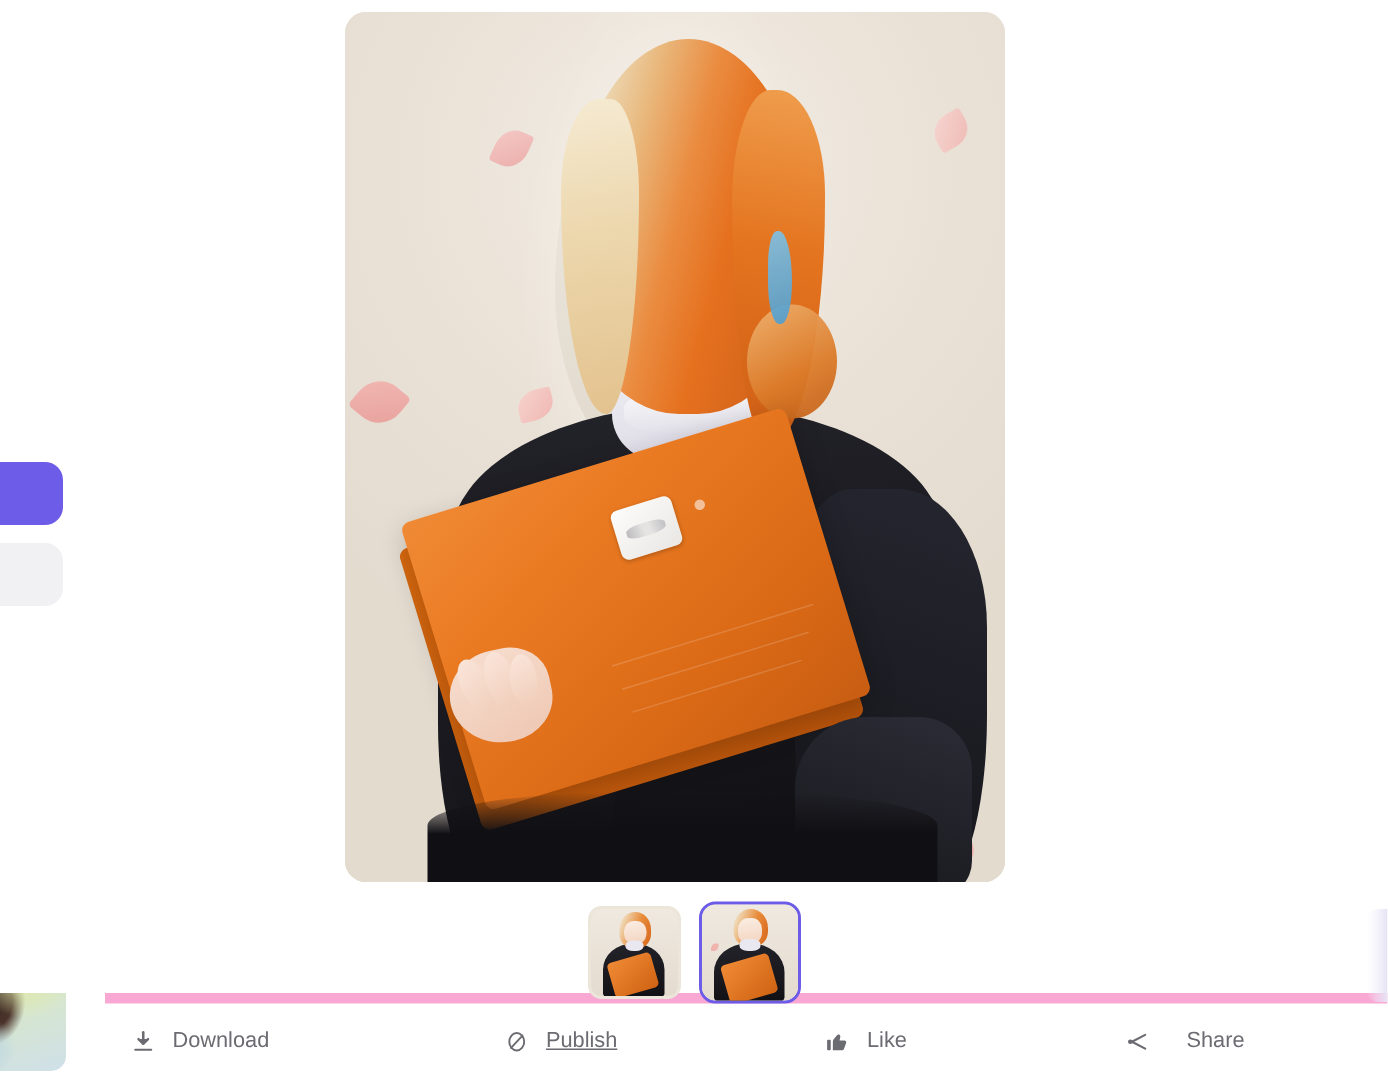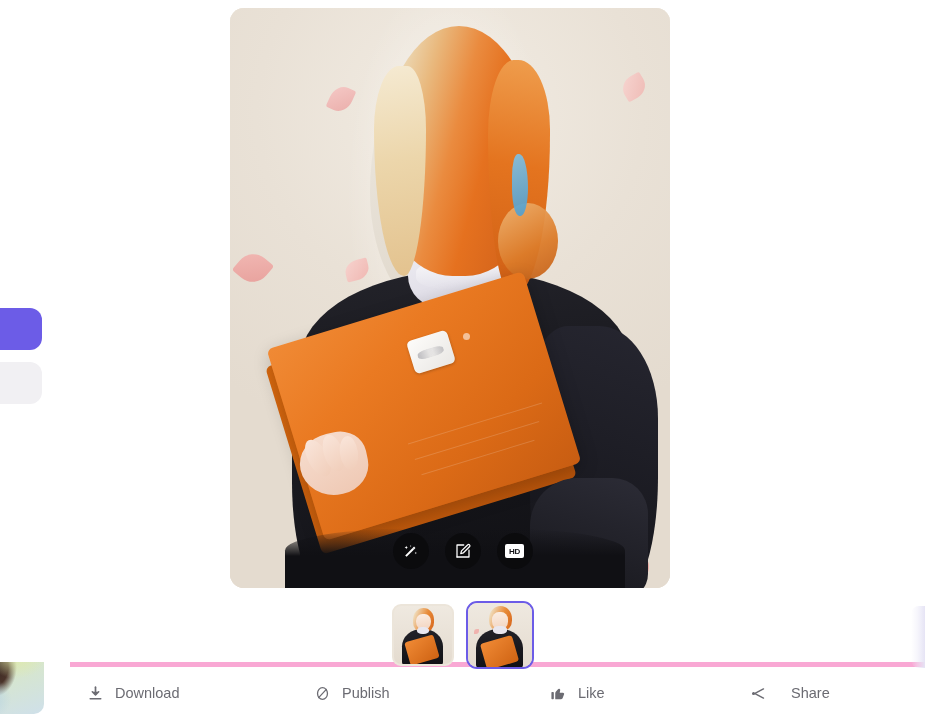--- a/index.html
+++ b/index.html
@@ -455,38 +455,38 @@
   }
 
   
   .bottom-bar {
     position: absolute;
     left: 70px;
     top: 662px;
     width: 855px;
     height: 58px;
     background: #ffffff;
-    border-top: 5px solid #f9a8d4;
+    border-top: 7px solid #f9a8d4;
     display: flex;
     align-items: center;
   }
   .bar-item {
     display: flex;
     align-items: center;
     gap: 11px;
     color: #6b6b72;
     font-size: 14.5px;
     cursor: pointer;
     user-select: none;
   }
   .bar-item .lbl { line-height: 1; }
   .bar-item svg { display: block; flex: 0 0 auto; }
 
   .bar-item.download { position: absolute; left: 17px; }
-  .bar-item.publish  { position: absolute; left: 244px; }
+  .bar-item.publish  { position: absolute; left: 266px; text-decoration: underline; }
   .bar-item.like     { position: absolute; left: 480px; }
   .bar-item.share    { position: absolute; left: 680px; gap: 24px; }
 </style>
 </head>
 <body>
 
 <div class="left-edge">
   <div class="edge-pill primary"></div>
   <div class="edge-pill secondary"></div>
 </div>
@@ -562,49 +562,20 @@
       <div class="hand-l"></div>
       <div class="finger f1"></div>
       <div class="finger f2"></div>
       <div class="finger f3"></div>
 
       <div class="cuff"></div>
       <div class="hem"></div>
     </div>
   </div>
 
-  <div class="img-actions">
-
-    <button class="circle-btn" title="Enhance">
-      <span>
-        <svg width="17" height="17" viewBox="0 0 24 24" fill="none">
-          <path d="M6.5 19.5 17 9l-2-2L4.5 17.5z" fill="#fff"></path>
-          <path d="M17 9l2-2-2-2-2 2z" fill="#fff"></path>
-          <path d="M6 4l.7 1.7L8.4 6.4 6.7 7.1 6 8.8 5.3 7.1 3.6 6.4 5.3 5.7z" fill="#fff"></path>
-          <path d="M19.5 12.4l.5 1.2 1.2.5-1.2.5-.5 1.2-.5-1.2-1.2-.5 1.2-.5z" fill="#fff"></path>
-          <path d="M12.2 3.2l.35.85.85.35-.85.35-.35.85-.35-.85-.85-.35.85-.35z" fill="#fff"></path>
-        </svg>
-      </span>
-    </button>
-
-    <button class="circle-btn" title="Edit">
-      <span>
-        <svg width="18" height="18" viewBox="0 0 24 24" fill="none" stroke="#fff" stroke-width="1.7" stroke-linecap="round" stroke-linejoin="round">
-          <path d="M4 20V4h9"></path>
-          <path d="M4 20h16v-9"></path>
-          <path d="M18.4 3.6a1.8 1.8 0 0 1 2.5 2.5L12.6 14.4 9 15.4l1-3.6z"></path>
-        </svg>
-      </span>
-    </button>
-
-    <button class="circle-btn" title="HD">
-      <span class="hd-chip">HD</span>
-    </button>
-
-  </div>
 
   <div class="thumbs">
     <div class="thumb">
       <div class="thumb-art">
         <div class="mini-bg"></div>
         <div class="mini-body"></div>
         <div class="mini-hair"></div>
         <div class="mini-face"></div>
         <div class="mini-collar"></div>
         <div class="mini-folder"></div>

